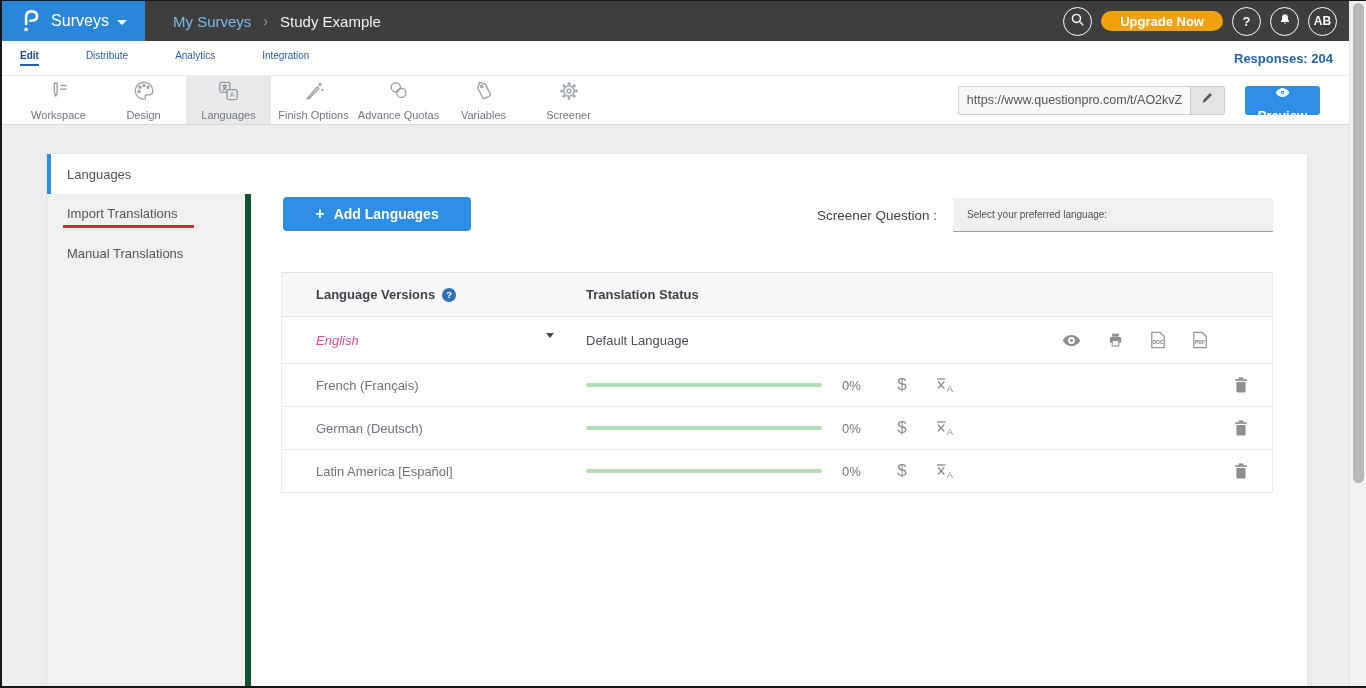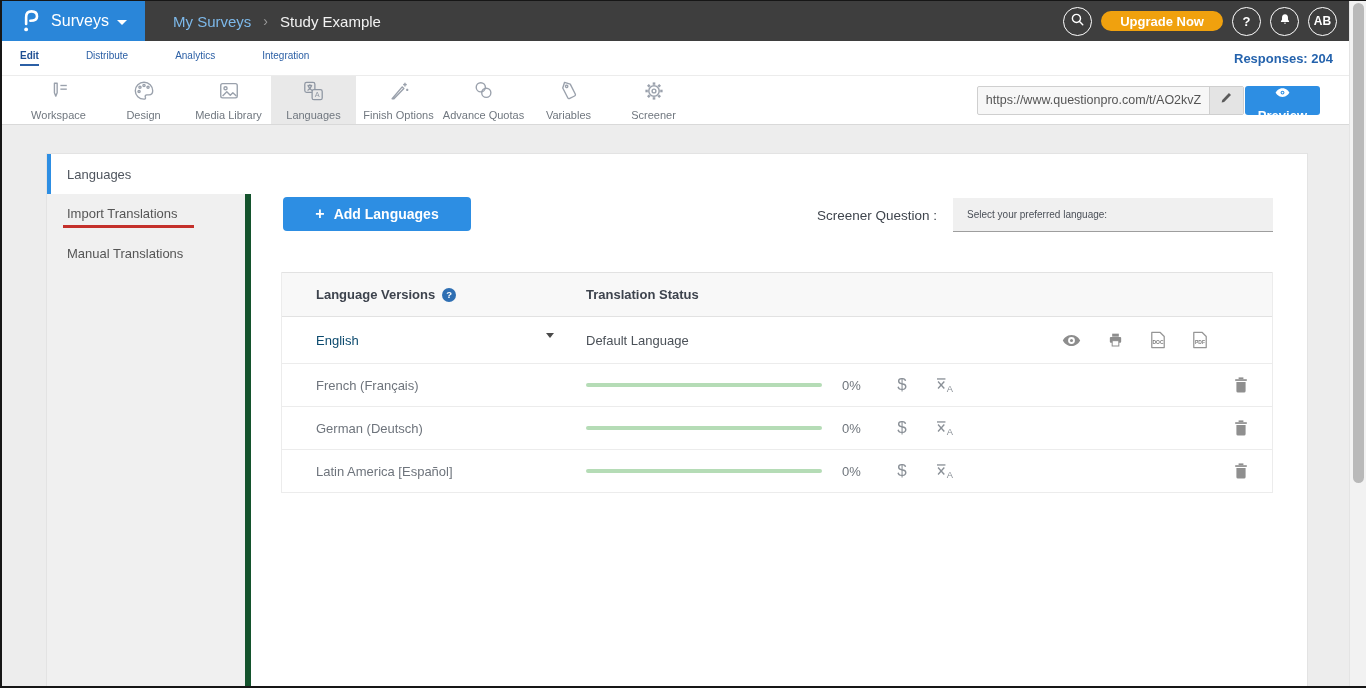--- a/index.html
+++ b/index.html
@@ -41,21 +41,21 @@
                color:#2563ad; }
 
   
   .toolbar { position:absolute; top:75px; left:0; right:17px; height:49px; background:#fff;
              border-bottom:1px solid #d9d9d9; display:flex; align-items:stretch; }
   .titems { display:flex; margin-left:14px; }
   .titem { width:85px; display:flex; flex-direction:column; align-items:center;
            justify-content:center; cursor:pointer; color:#9aa1ac; }
   .titem.active { background:#e9e9e9; }
   .tlabel { font-size:11px; color:#70777f; margin-top:3px; white-space:nowrap; }
-  .toolbar-right { margin-left:auto; display:flex; align-items:center; gap:1px; padding-right:29px; }
+  .toolbar-right { margin-left:auto; display:flex; align-items:center; gap:20px; padding-right:29px; }
   .url-box { display:flex; width:267px; height:29px; border:1px solid #cfcfcf; border-radius:2px;
              overflow:hidden; background:#f7f7f7; }
   .url-box input { flex:1; border:none; background:transparent; padding:0 8px; font-size:12.5px;
                    color:#555; font-family:inherit; outline:none; min-width:0; }
   .url-edit { width:34px; background:#e4e4e4; border-left:1px solid #cfcfcf; display:flex;
               align-items:center; justify-content:center; cursor:pointer; }
   .preview-btn { height:29px; padding:0 13px; background:var(--action-blue,#2d8ee3); color:#fff;
                  border:none; border-radius:3px; font-size:13px; font-weight:bold; cursor:pointer;
                  display:flex; align-items:center; gap:7px; font-family:inherit;flex-direction:column; }
 
@@ -90,21 +90,21 @@
   .thead { height:45px; background:#f8f8f8; border-top:1px solid #e2e2e2; border-bottom:1px solid #e2e2e2;
            display:flex; align-items:center; padding-left:34px; font-size:13px; font-weight:bold;
            color:#3d434d; }
   .col-lang { width:270px; display:flex; align-items:center; gap:7px; }
   .help-badge { width:14px; height:14px; border-radius:50%; background:#2f6fb3; color:#fff;
                 font-size:9.5px; font-weight:bold; display:inline-flex; align-items:center;
                 justify-content:center; cursor:pointer; }
   .trow { display:flex; align-items:center; border-bottom:1px solid #ececec;
           padding:0 24px 0 34px; font-size:13px; color:#6e747c; height:43px; background:#fff; }
   .trow.default { height:47px; color:#41464e; }
-  .lang-select { width:270px; display:flex; align-items:flex-start; cursor:pointer; color:#0c4a6e; }
+  .lang-select { width:270px; display:flex; align-items:flex-start; cursor:pointer; color:#ec4899;font-style:italic; }
   .dd-caret { width:0; height:0; border-left:4.5px solid transparent; border-right:4.5px solid transparent;
               border-top:5px solid #4a4a4a; margin-left:auto; margin-right:32px; }
   .status-text { color:#4b5158; }
   .row-icons { margin-left:auto; display:flex; align-items:center; gap:26px; margin-right:40px; }
   .icon-btn { cursor:pointer; display:flex; align-items:center; color:#8d8d8d; }
   .progress-track { width:236px; height:4px; border-radius:2px; background:var(--progress-green,#b5dcb6); }
   .pct { width:30px; margin-left:20px; color:#6f757c; }
   .dollar { margin-left:24px; font-size:17px; color:#8a9097; cursor:pointer; width:12px; text-align:center; }
   .xlate { margin-left:27px; cursor:pointer; }
   .trash { margin-left:auto; cursor:pointer; }
@@ -187,30 +187,20 @@
         <span>
           <svg width="22" height="22" viewBox="0 0 24 24" fill="none" stroke="#9aa1ac" stroke-width="1.5">
             <path d="M12 2.5 C6.8 2.5 2.5 6.6 2.5 11.7 c0 5.1 4.2 9.2 9.4 9.2 c1.6 0 2.1-1 1.6-2.1 c-0.55-1.3 0-2.6 1.6-2.6 h2.4 c2.9 0 4-2 4-4.4 C21.5 6.3 17.3 2.5 12 2.5 Z"></path>
             <circle cx="7.6" cy="8" r="1.2"></circle>
               <circle cx="12" cy="6" r="1.2"></circle>
               <circle cx="16.4" cy="8" r="1.2"></circle>
               <circle cx="6.6" cy="12.6" r="1.2"></circle>
           </svg>
         </span>
         <span class="tlabel">Design</span>
-      </div>
-      <div class="titem">
-        <span>
-          <svg width="22" height="22" viewBox="0 0 24 24" fill="none" stroke="#9aa1ac" stroke-width="1.5">
-            <rect x="3" y="4" width="18" height="15.5" rx="2"></rect>
-            <circle cx="8.2" cy="9" r="1.7"></circle>
-            <path d="M5 17.5 l4.6-4.6 3.8 3.8 2.8-2.8 3.8 3.6" stroke-linejoin="round"></path>
-          </svg>
-        </span>
-        <span class="tlabel">Media Library</span>
       </div>
       <div class="titem active">
         <span>
           <svg width="23" height="22" viewBox="0 0 24 24" fill="none" stroke="#8f97a3" stroke-width="1.4">
             <rect x="2.5" y="2.5" width="11" height="11" rx="2"></rect>
             <line x1="5.5" y1="6" x2="10.5" y2="6"></line>
             <line x1="8" y1="4.5" x2="8" y2="6"></line>
             <path d="M10 6 c-1 3-2.5 4.5-4.5 5.5 M6 6 c1 3 2.5 4.5 4.5 5.5"></path>
             <rect x="10.5" y="10.5" width="11" height="11" rx="2" fill="#e9e9e9"></rect>
             <text x="16" y="18.6" font-size="8" fill="#8f97a3" stroke="none" text-anchor="middle" font-family="inherit">A</text>

